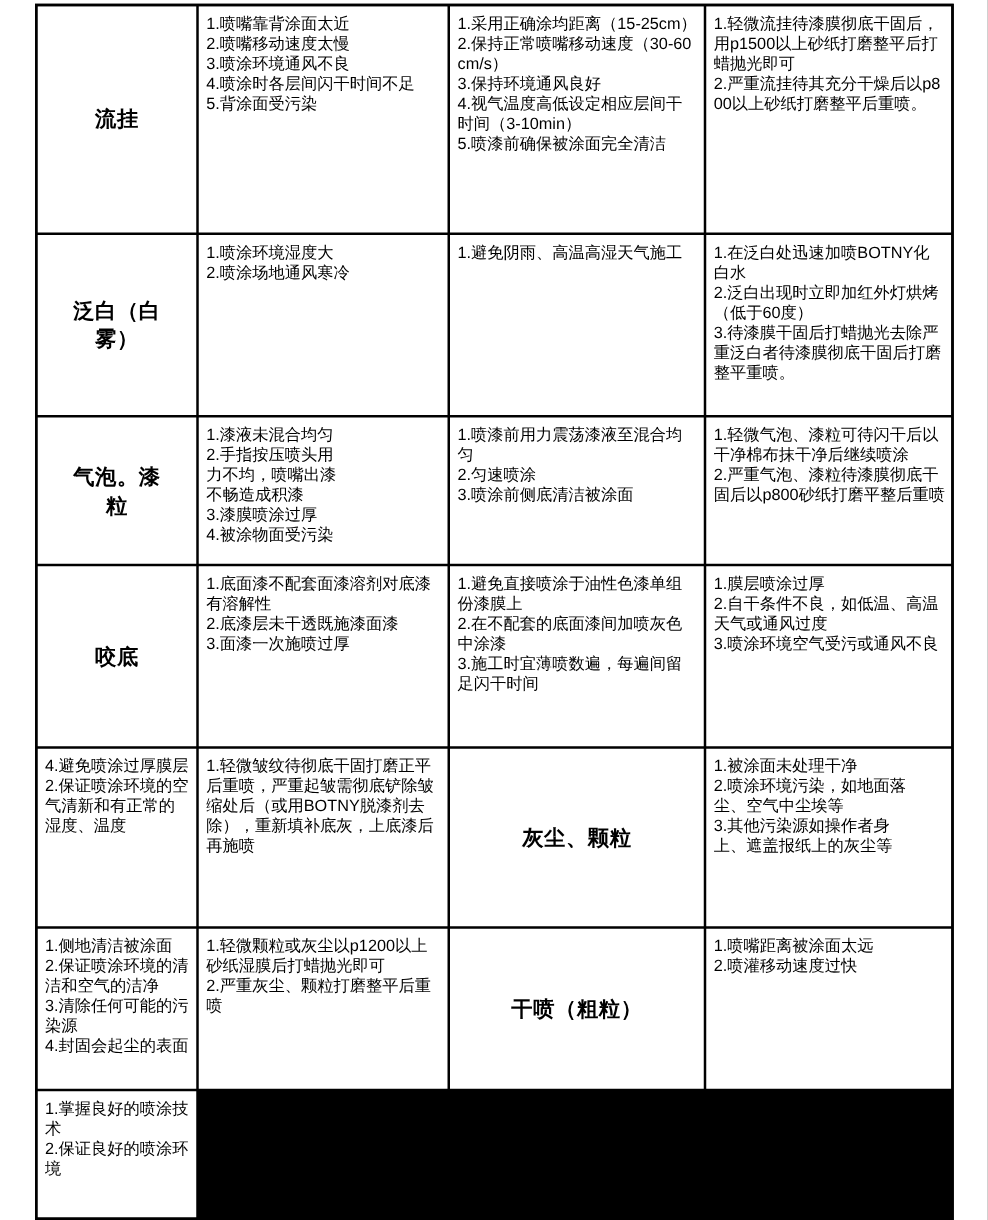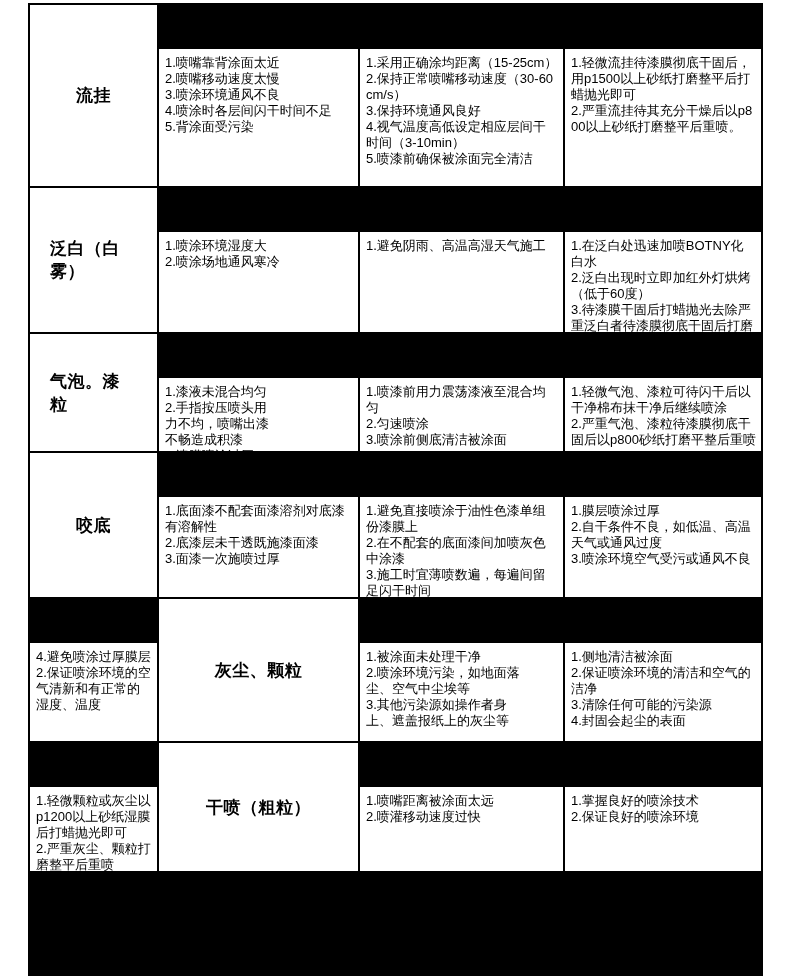--- a/index.html
+++ b/index.html
@@ -36,29 +36,29 @@
     box-sizing: border-box;
     overflow: hidden;
   }
   .defect-cell {
     display: flex;
     align-items: center;
     justify-content: center;
     font-weight: bold;
     font-size: 17px;
     padding: 20px;
+    text-align: center;
     letter-spacing: 0.5px;
   }
   .text-cell {
     padding: 6px 5px 4px 6px;
     font-size: 13px;
     line-height: 16px;
     white-space: pre-wrap;
     word-break: break-all;
-    margin-top: 44px;
   }
 </style>
 </head>
 <body>
 
 <div class="page">
   <div class="defects-table">
 
     <div class="cell defect-cell">流挂</div>
     <div class="cell text-cell">1.喷嘴靠背涂面太近
@@ -101,20 +101,21 @@
 3.面漆一次施喷过厚</div>
     <div class="cell text-cell">1.避免直接喷涂于油性色漆单组份漆膜上
 2.在不配套的底面漆间加喷灰色中涂漆
 3.施工时宜薄喷数遍，每遍间留足闪干时间</div>
 
     <div class="cell text-cell">1.膜层喷涂过厚
 2.自干条件不良，如低温、高温天气或通风过度
 3.喷涂环境空气受污或通风不良</div>
     <div class="cell text-cell">4.避免喷涂过厚膜层
 2.保证喷涂环境的空气清新和有正常的湿度、温度</div>
+    <div class="cell text-cell">1.轻微皱纹待彻底干固打磨正平后重喷，严重起皱需彻底铲除皱缩处后（或用BOTNY脱漆剂去除），重新填补底灰，上底漆后再施喷</div>
 
     <div class="cell defect-cell">灰尘、颗粒</div>
     <div class="cell text-cell">1.被涂面未处理干净
 2.喷涂环境污染，如地面落
 尘、空气中尘埃等
 3.其他污染源如操作者身
 上、遮盖报纸上的灰尘等</div>
     <div class="cell text-cell">1.侧地清洁被涂面
 2.保证喷涂环境的清洁和空气的洁净
 3.清除任何可能的污染源

